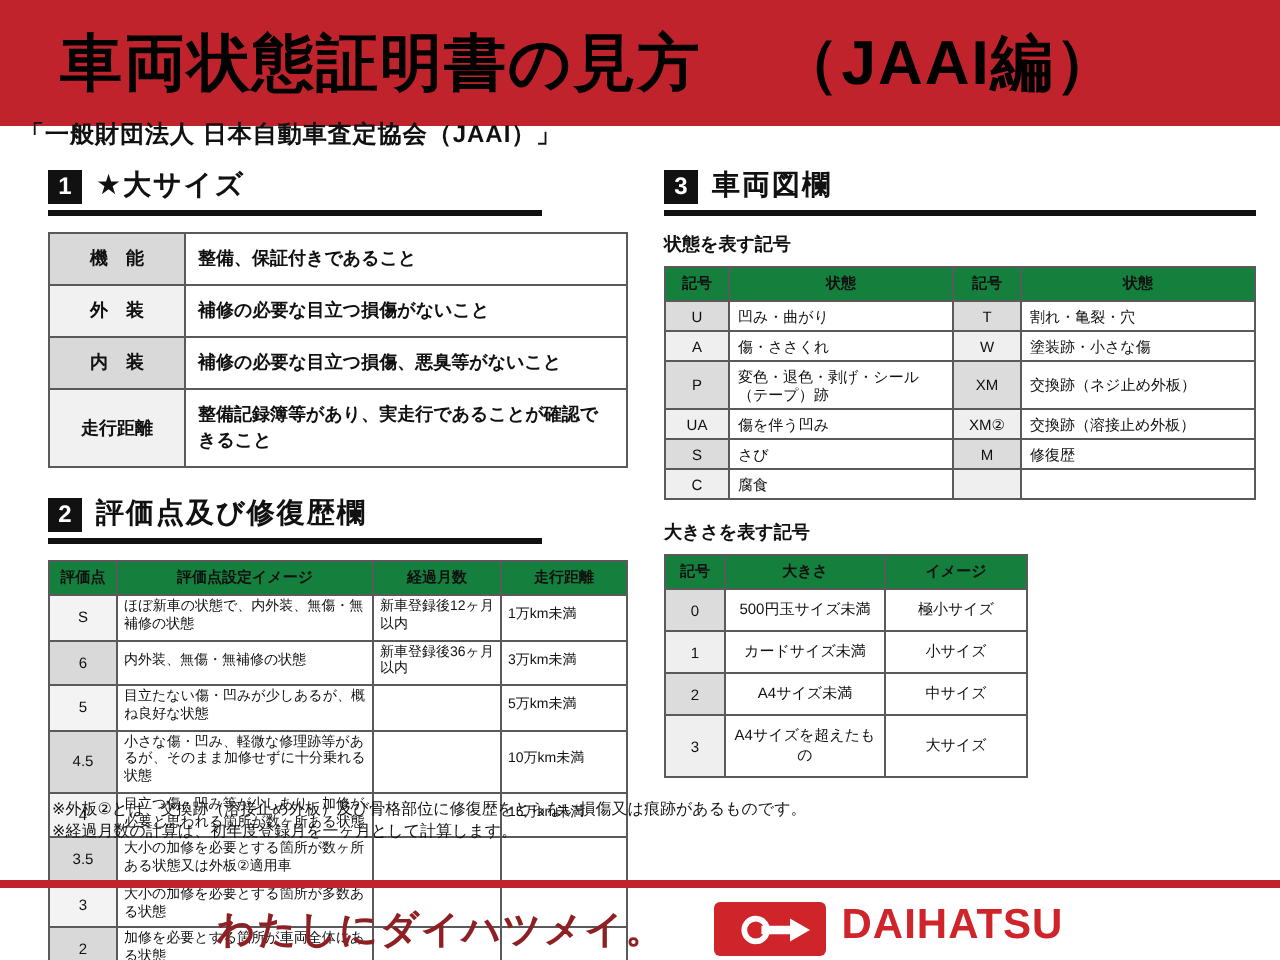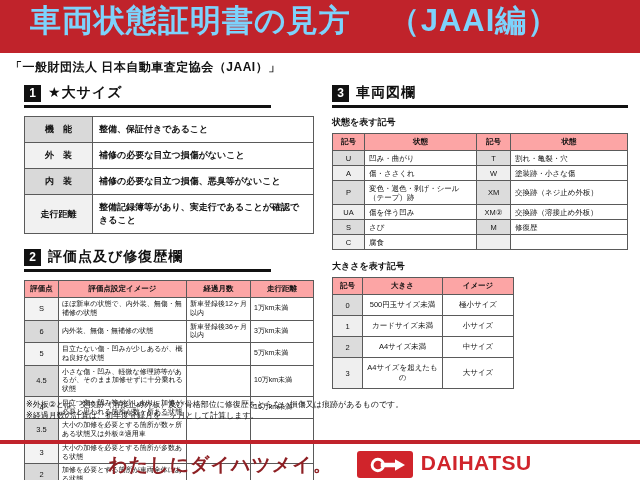--- a/index.html
+++ b/index.html
@@ -2,40 +2,40 @@
 <html lang="ja"><head>
 <meta charset="utf-8">
 <style>
   html,body{margin:0;padding:0;}
   body{
     width:640px;height:480px;position:relative;overflow:hidden;background:#ffffff;
     font-family:"Liberation Sans","DejaVu Sans",sans-serif;color:#111;
   }
   
   .top-banner{
-    position:absolute;left:0;top:0;width:640px;height:53px;background:#c0232b;
-    display:flex;align-items:flex-start;color:#7dd3fc;font-weight:bold;
+    position:absolute;left:0;top:0;width:640px;height:63px;background:#c0232b;
+    display:flex;align-items:center;color:#000000;font-weight:bold;
   }
   .top-banner .ttl{font-size:31px;margin-left:30px;letter-spacing:1px;}
   .top-banner .ed{font-size:31px;margin-left:38px;letter-spacing:1px;}
   .subtitle{position:absolute;left:10px;top:59px;font-size:12px;font-weight:bold;letter-spacing:.5px;}
   
   .col-left{position:absolute;left:24px;top:84px;width:290px;}
   .col-right{position:absolute;left:332px;top:84px;width:296px;}
   
   .sec-header{display:flex;align-items:center;gap:7px;border-bottom:3px solid #111;
     padding-bottom:3px;margin-bottom:8px;}
   .sec-header.w85{width:85%;}
   .badge{width:17px;height:17px;background:#111;color:#fff;font-size:12px;font-weight:bold;
     display:flex;align-items:center;justify-content:center;flex:0 0 auto;}
   .sec-title{font-size:14px;font-weight:bold;letter-spacing:1px;}
   
   table{border-collapse:collapse;table-layout:fixed;background:#fff;border-radius:32px;}
   td,th{border:1px solid #5a5a5a;overflow:hidden;}
-  th{background:#fca5a5;font-weight:bold;text-align:center;}
+  th{background:#15803d;font-weight:bold;text-align:center;}
   td:first-child{text-align:center;}
   
   .t1{width:100%;font-size:9px;}
   .t1 td{padding:6px 6px;font-weight:bold;}
   .t1 td:first-child{width:68px;padding:6px 2px;}
   .t1 tr:nth-child(odd) td:first-child{background:#d9d9d9;}
   .t1 tr:nth-child(even) td:first-child{background:#f1f1f1;}
   
   .t2{width:100%;font-size:7px;margin-top:2px;}
   .t2 th{font-size:7.5px;padding:3px 1px;text-align:center;}

